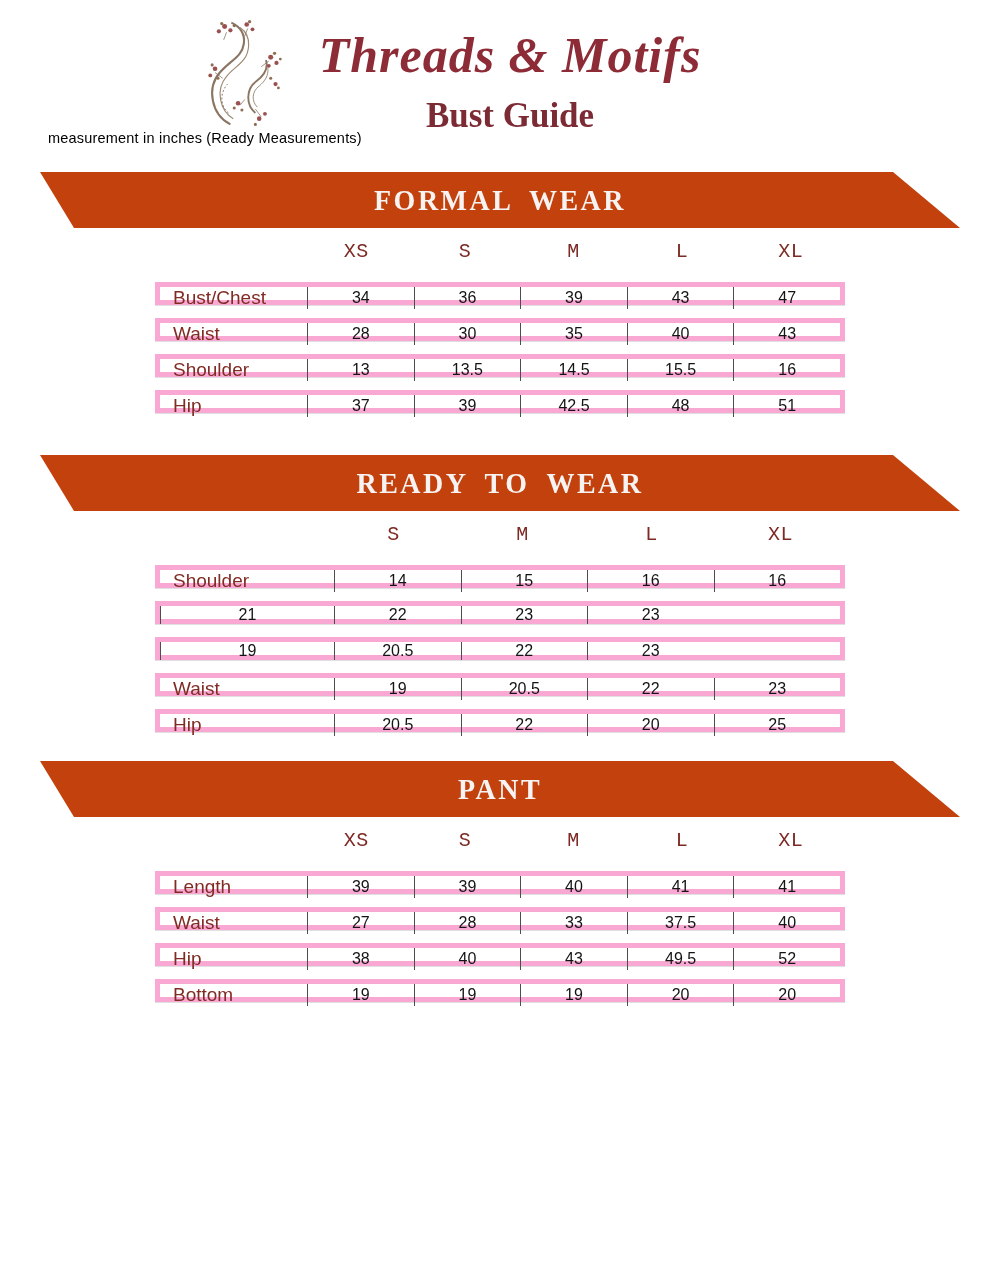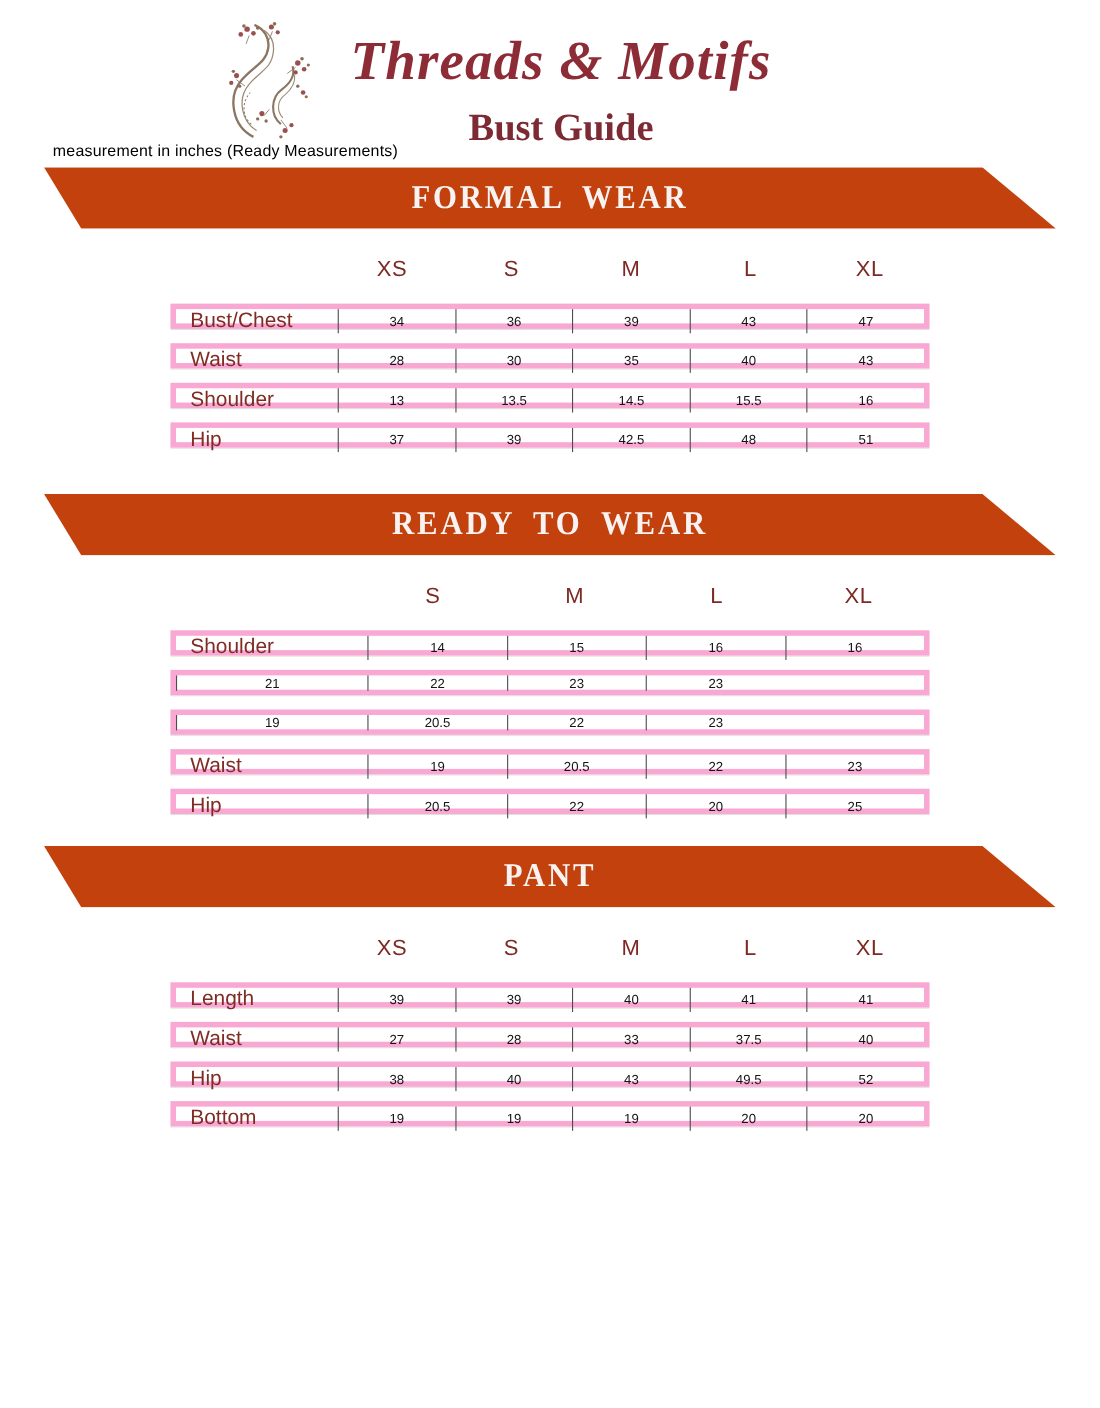--- a/index.html
+++ b/index.html
@@ -1,20 +1,20 @@
 <!DOCTYPE html>
 <html><head>
 <meta charset="utf-8">
 <style>
   * { margin: 0; padding: 0; box-sizing: border-box; }
   html, body { width: 1000px; height: 1280px; background: #ffffff; overflow: hidden; }
   body { font-family: "Liberation Sans", sans-serif; position: relative; }
 
   
-  .page-header { position: relative; height: 152px; }
+  .page-header { position: relative; height: 172px; }
   .logo { position: absolute; left: 192px; top: 18px; width: 96px; height: 112px; }
   .brand-title {
     position: absolute; left: 290px; top: 26px; width: 440px;
     text-align: center;
     font-family: "Liberation Serif", serif; font-style: italic;
     font-size: 50px; color: #8d2c36; letter-spacing: 1px;
     white-space: nowrap;
   }
   .size-guide-title {
     position: absolute; left: 300px; top: 96px; width: 420px;
@@ -43,42 +43,42 @@
     font-size: 28px; color: #f7f3f2; letter-spacing: 2.5px; word-spacing: 8px;
     transform: scaleY(1.08);
   }
 
   .table-block { margin-left: 155px; width: 690px; }
 
   .grid { display: grid; }
   .cols-5 .grid { grid-template-columns: 147px repeat(5, 1fr); }
   .cols-4 .grid { grid-template-columns: 174px repeat(4, 1fr); }
 
-  .size-header { margin-top: 22px; height: 30px; }
+  .size-header { margin-top: 8px; height: 30px; font-family: Liberation Mono, monospace; }
   .size-cell {
     display: flex; align-items: center; justify-content: center;
     font-size: 20px; color: #7e2a24; letter-spacing: 0.5px;
   }
 
   .rows { margin-top: 16px; }
   .row {
     height: 23px; background: #ffffff;
     border: 5px solid #f9a8d4;
     margin-bottom: 13px;
     box-shadow: 0 1px 0 rgba(0,0,0,0.12);
   }
   .label-cell {
     display: flex; align-items: center;
     padding-left: 13px;
     font-size: 19px; color: #802b24;
   }
   .value-cell {
     display: flex; align-items: center; justify-content: center;
     border-left: 1px solid #4d4d4d;
-    font-size: 12px; color: #141414;
+    font-size: 16px; color: #141414;
   }
 </style>
 </head>
 <body>
 
 <header class="page-header">
   <svg class="logo" viewBox="0 0 100 115" fill="none" xmlns="http://www.w3.org/2000/svg">
 
     <path d="M40 110 C20 100 15 72 29 56 C40 43 52 40 54 26 C55.5 16 50 8 41 4" stroke="#8a7663" stroke-width="2.2"></path>
     <path d="M43 104 C29 96 24 74 36 60 C46 48 58 45 59 28 C59.5 20 56 13 50 9" stroke="#9b8a74" stroke-width="1.2"></path>

